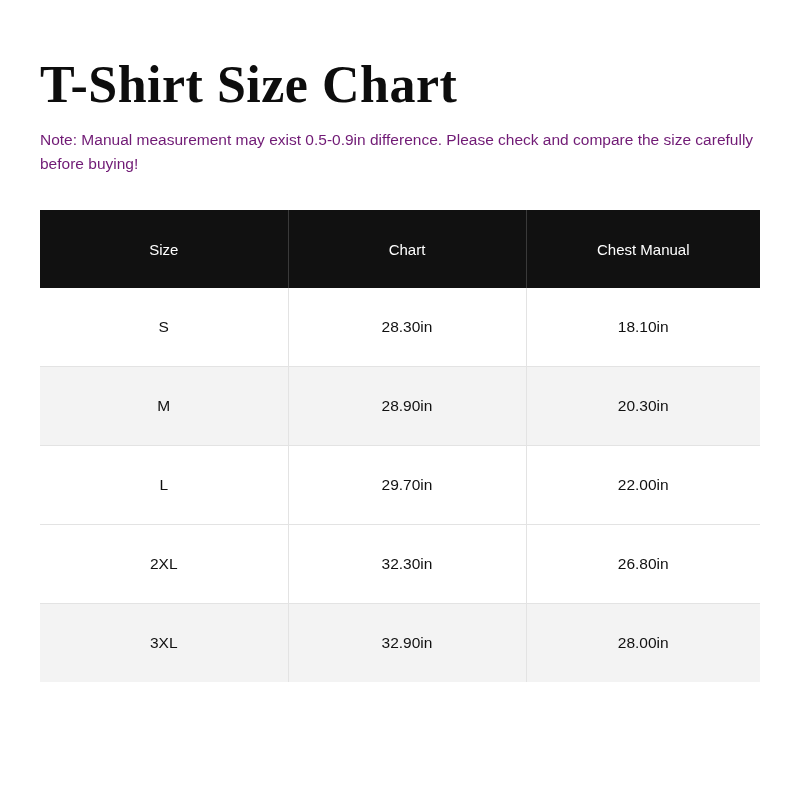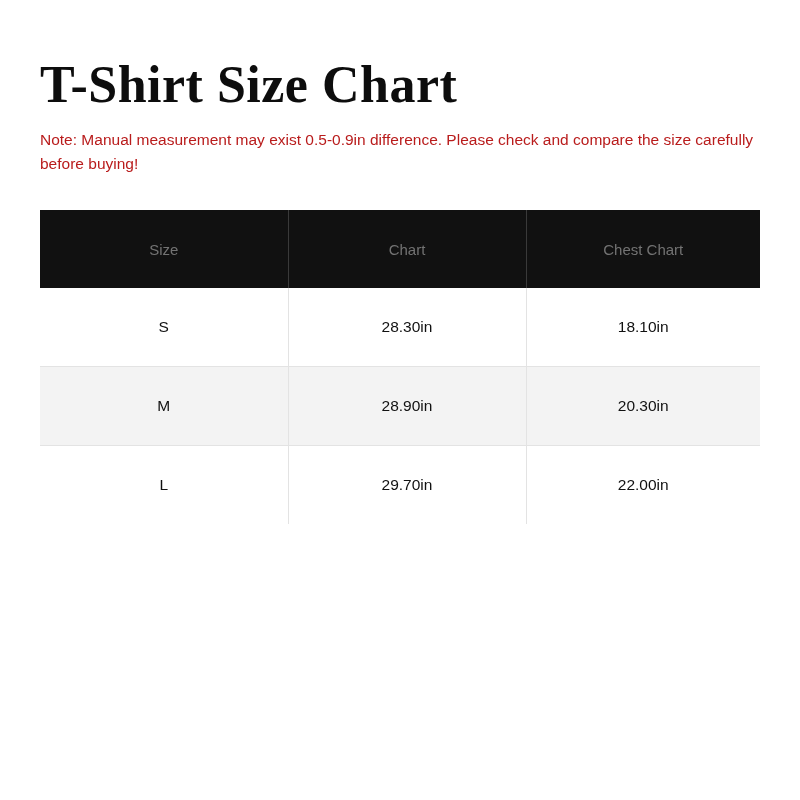--- a/index.html
+++ b/index.html
@@ -26,33 +26,33 @@
     font-weight: bold;
     letter-spacing: 0.5px;
     line-height: 1.05;
     margin: 10px 0 14px 0;
     color: #0d0d0d;
   }
   .note {
     font-family: "Liberation Sans", sans-serif;
     font-size: 15.5px;
     line-height: 1.55;
-    color: #b91c1c;
+    color: #701a75;
     max-width: 730px;
     margin-bottom: 34px;
   }
   table.size-table {
     border-collapse: collapse;
     width: 720px;
     margin-top: 4px;
     table-layout: fixed;
   }
   table.size-table th {
     background: #111111;
-    color: #737373;
+    color: #ffffff;
     font-size: 15px;
     font-weight: normal;
     height: 76px;
     text-align: center;
     border-right: 1px solid #3a3a3a;
     margin-left: 32px;
   }
   table.size-table th:last-child {
     border-right: none;
   }
@@ -92,35 +92,45 @@
   <table class="size-table">
     <colgroup>
       <col class="col-size">
       <col class="col-length">
       <col class="col-chest">
     </colgroup>
     <thead>
       <tr>
         <th>Size</th>
         <th>Chart</th>
-        <th>Chest Chart</th>
+        <th>Chest Manual</th>
       </tr>
     </thead>
     <tbody>
       <tr class="odd-row">
         <td>S</td>
         <td>28.30in</td>
         <td>18.10in</td>
       </tr>
       <tr class="even-row">
         <td>M</td>
         <td>28.90in</td>
         <td>20.30in</td>
       </tr>
       <tr class="odd-row">
         <td>L</td>
         <td>29.70in</td>
         <td>22.00in</td>
       </tr>
+      <tr class="odd-row">
+        <td>2XL</td>
+        <td>32.30in</td>
+        <td>26.80in</td>
+      </tr>
+      <tr class="even-row">
+        <td>3XL</td>
+        <td>32.90in</td>
+        <td>28.00in</td>
+      </tr>
     </tbody>
   </table>
 
 </div>
 
 </body></html>

